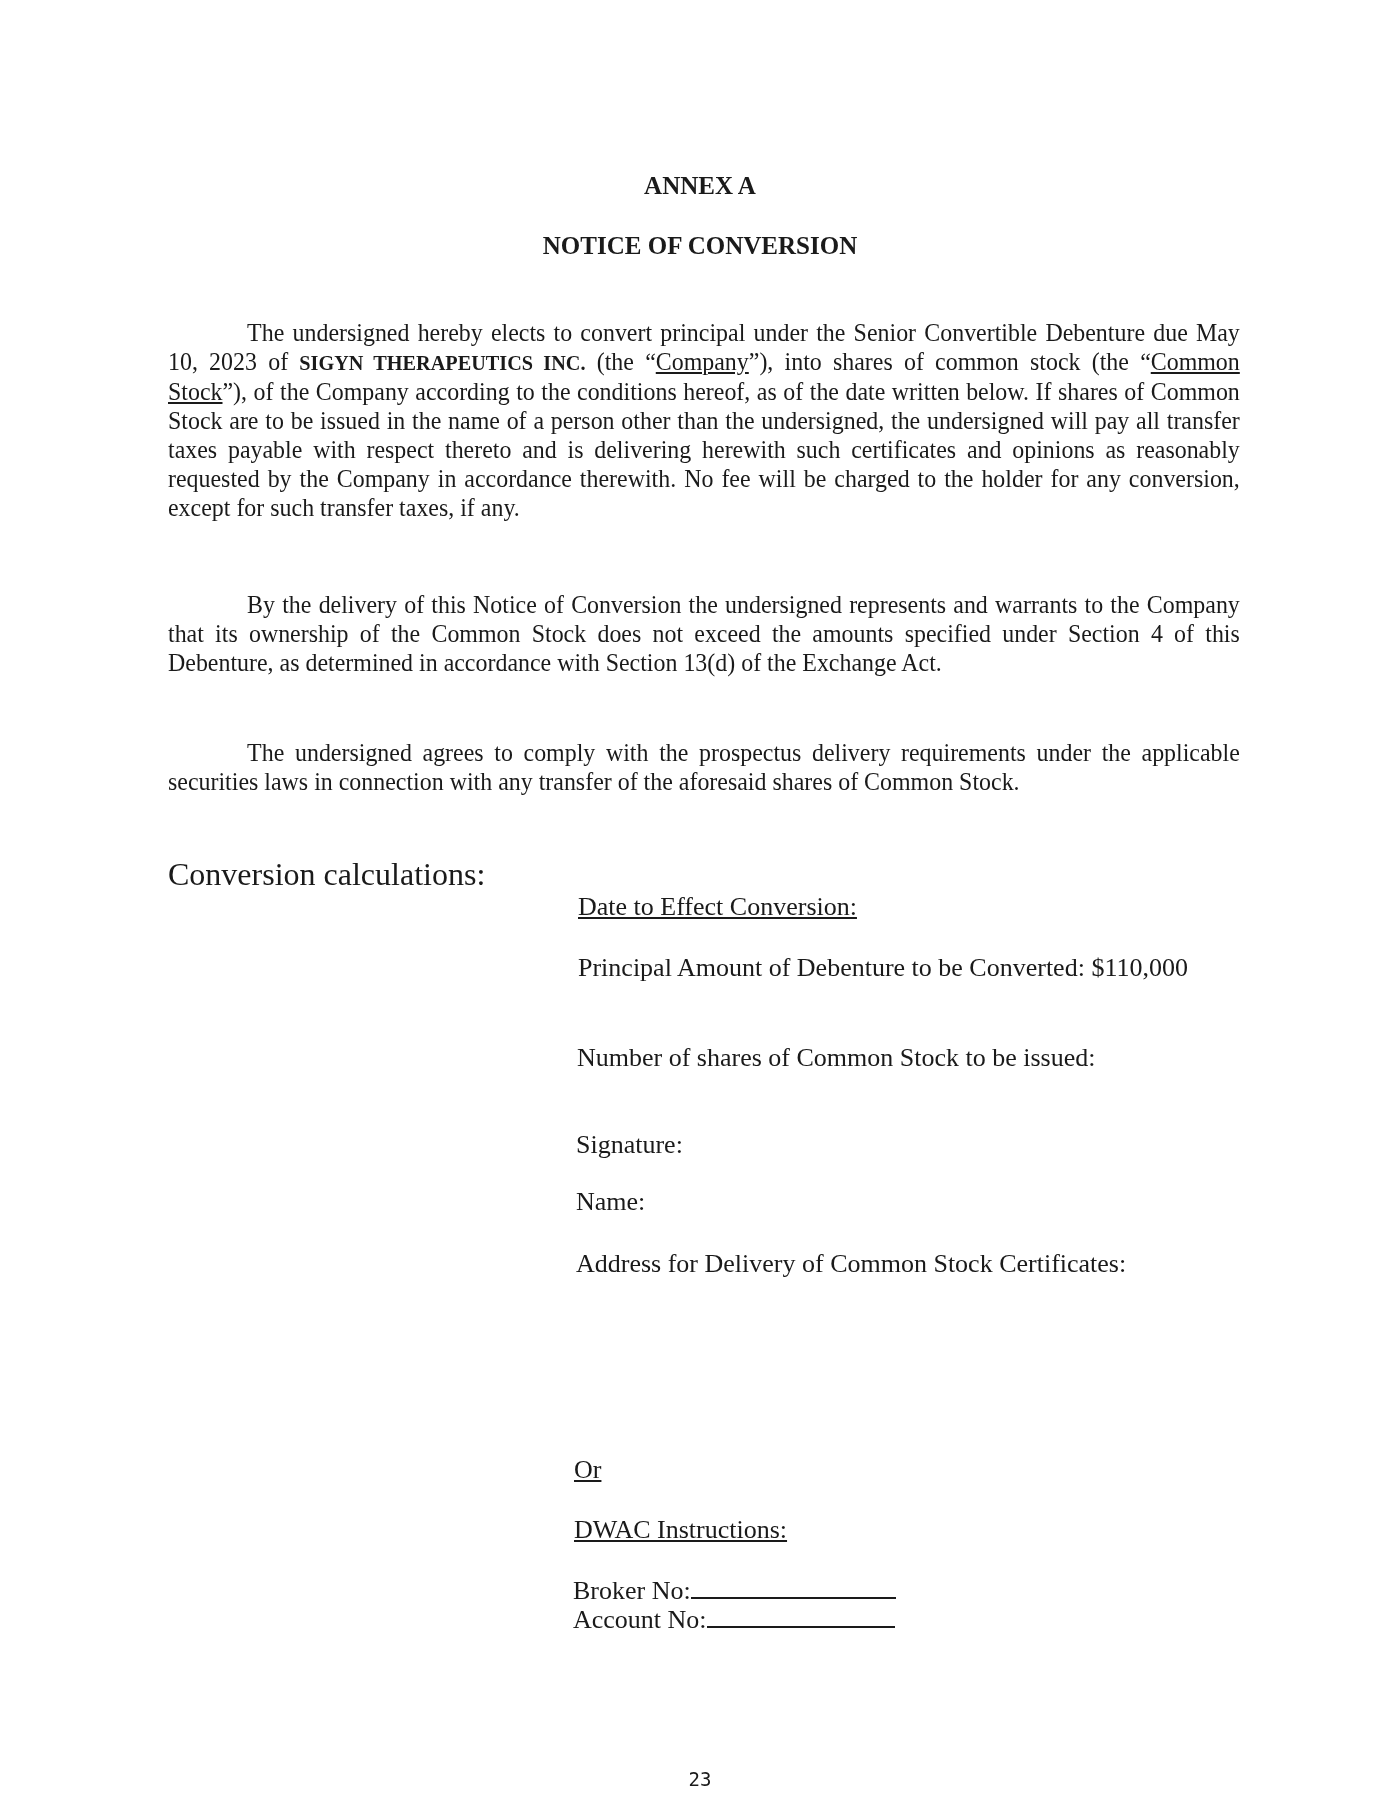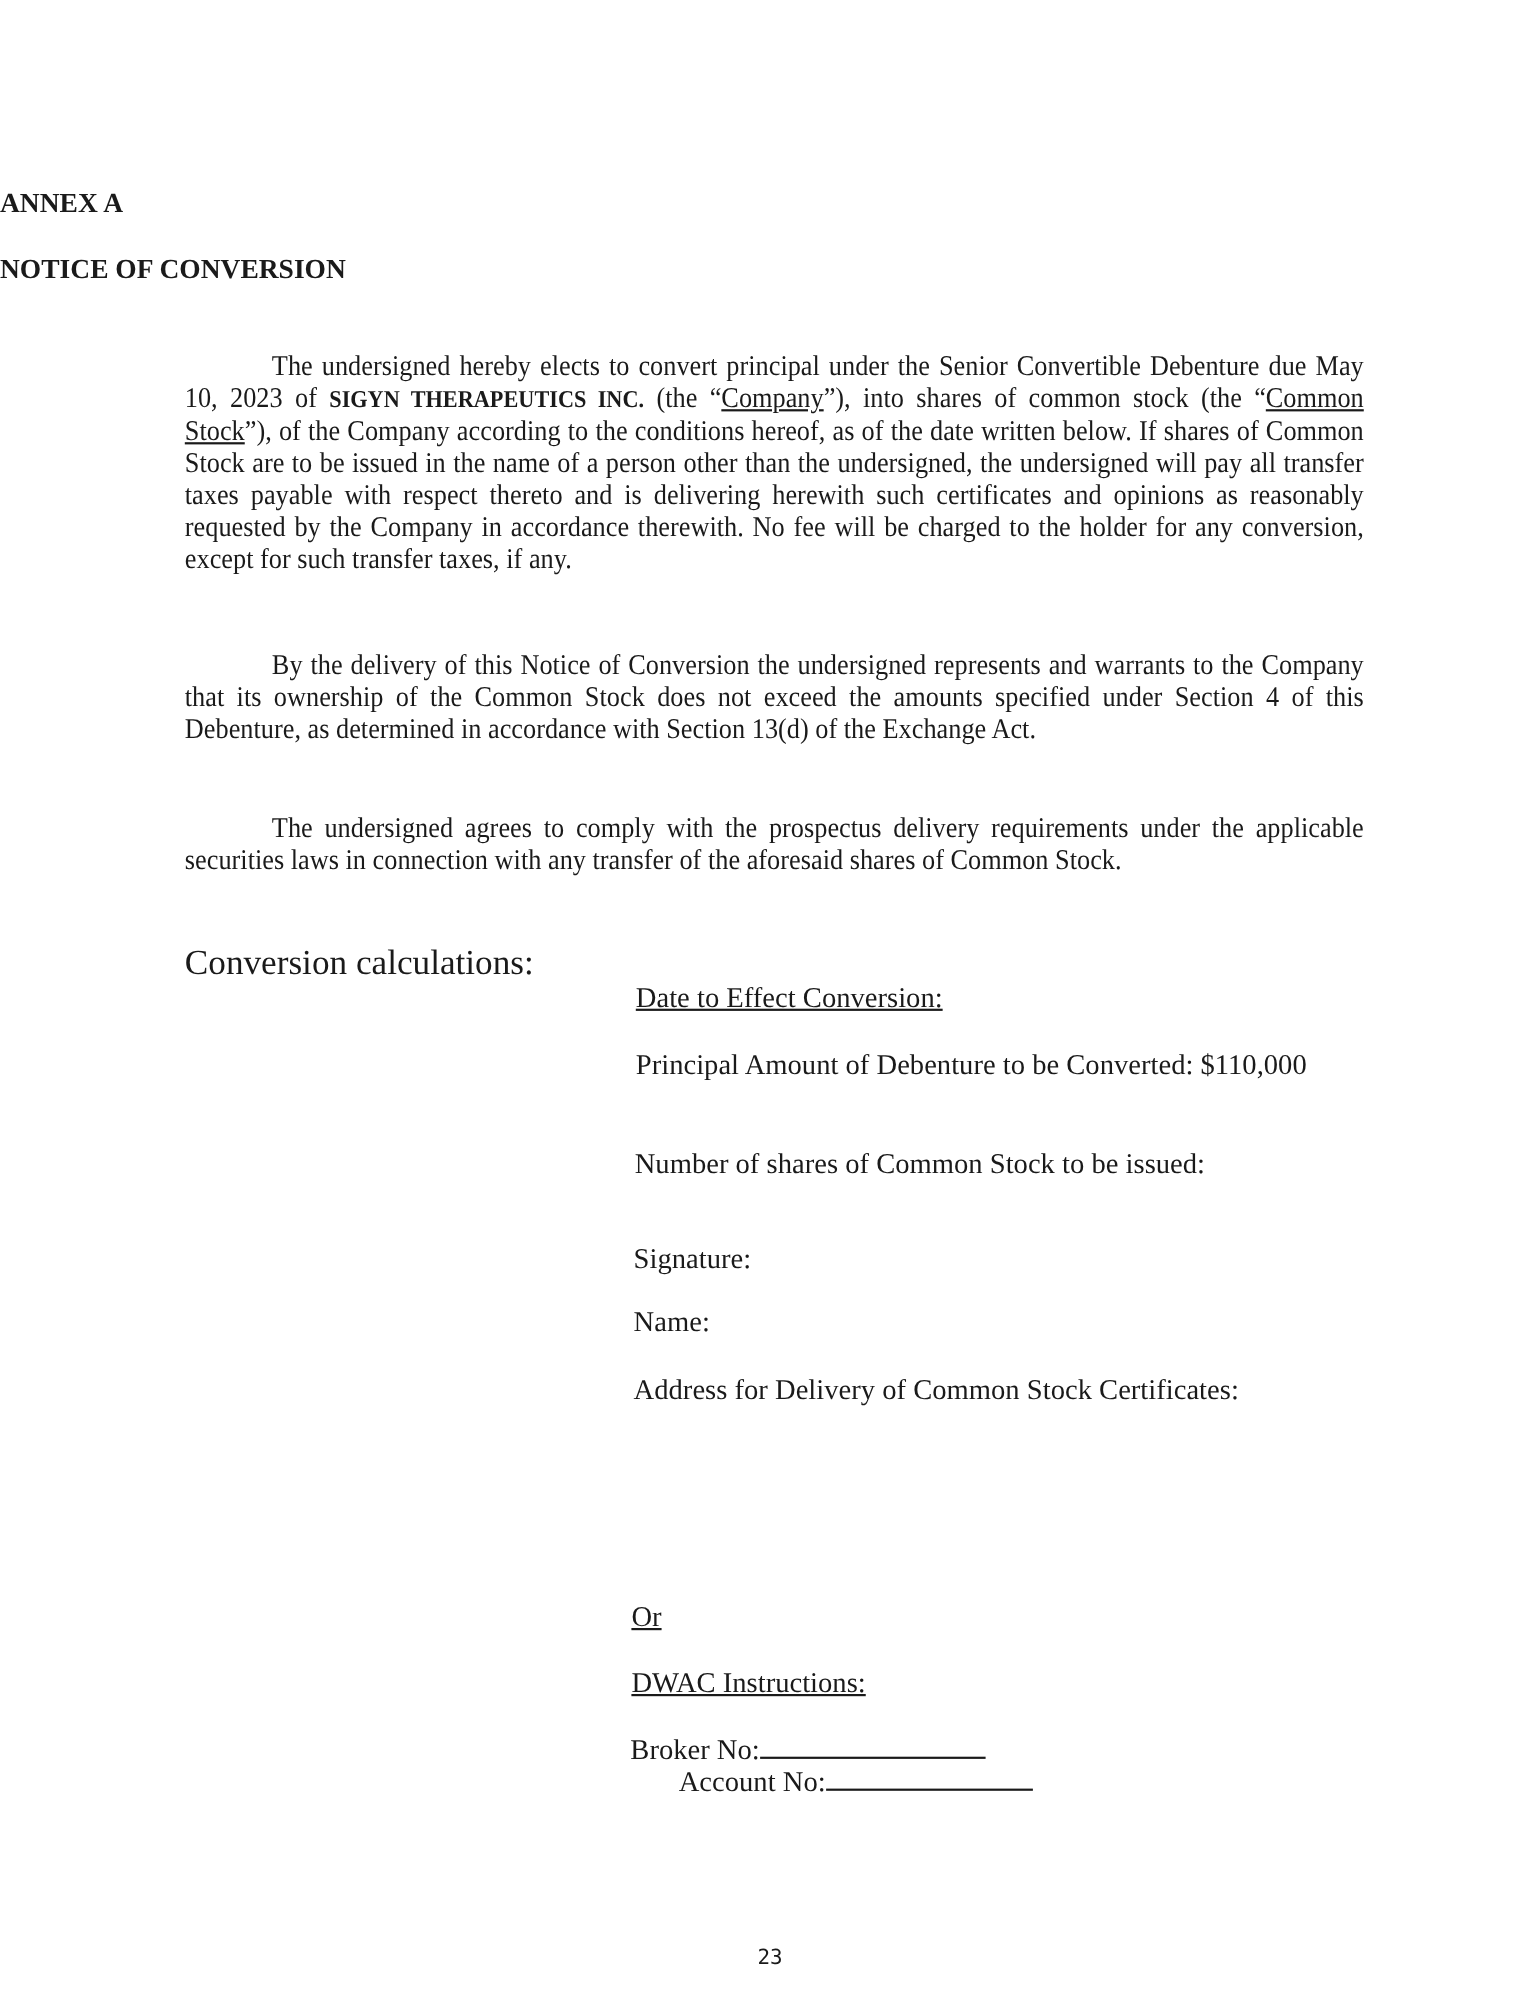--- a/index.html
+++ b/index.html
@@ -1,19 +1,19 @@
 <!DOCTYPE html>
 <html><head>
 <meta charset="utf-8">
 <style>
   html, body { margin:0; padding:0; background:#ffffff; }
   body { width:1400px; height:1814px; position:relative; overflow:hidden;
          font-family:"Liberation Serif", serif; color:#1a1a1a; }
   .abs { position:absolute; }
-  .heading { left:0; width:1400px; font-weight:bold; font-size:25px; }
+  .heading { left:0; width:1400px; text-align:center; font-weight:bold; font-size:25px; }
   .para { left:168px; width:1072px; font-size:26px; line-height:29px; text-align:justify;
           transform:scaleX(0.92); transform-origin:left top; width:1165px; }
   .indent { display:inline-block; width:86px; }
   .u { text-decoration:underline; }
   .co { font-weight:bold; font-size:22px; }
   .field { font-size:26px; left:576px; white-space:nowrap; }
   .line { display:inline-block; border-bottom:2px solid #1a1a1a; height:22px; vertical-align:baseline; }
   .pagenum { left:0; width:1400px; text-align:center; font-family:"DejaVu Sans Mono", monospace; font-size:19px;margin-top:40px; }
 </style>
 </head>
@@ -64,17 +64,17 @@
 </div>
 
 <div class="abs field u" style="top:1455px; left:574px;text-align:center;">Or</div>
 
 <div class="abs field" style="top:1515px; left:574px;text-decoration:underline;">DWAC Instructions:</div>
 
 <div class="abs field" style="top:1575px; left:573px;">
   <span>Broker No:</span><span class="line" style="width:205px;"></span>
 </div>
 
-<div class="abs field" style="top:1604px; left:573px;margin-left:44px;">
+<div class="abs field" style="top:1604px; left:573px;">
   <span>Account No:</span><span class="line" style="width:188px;"></span>
 </div>
 
 <div class="abs pagenum" style="top:1728px;">23</div>
 
 </body></html>

